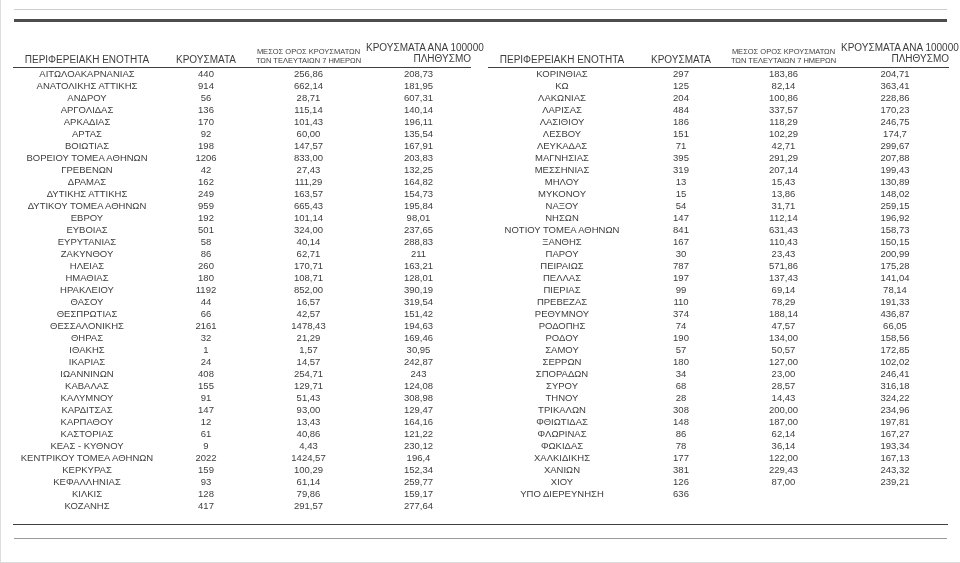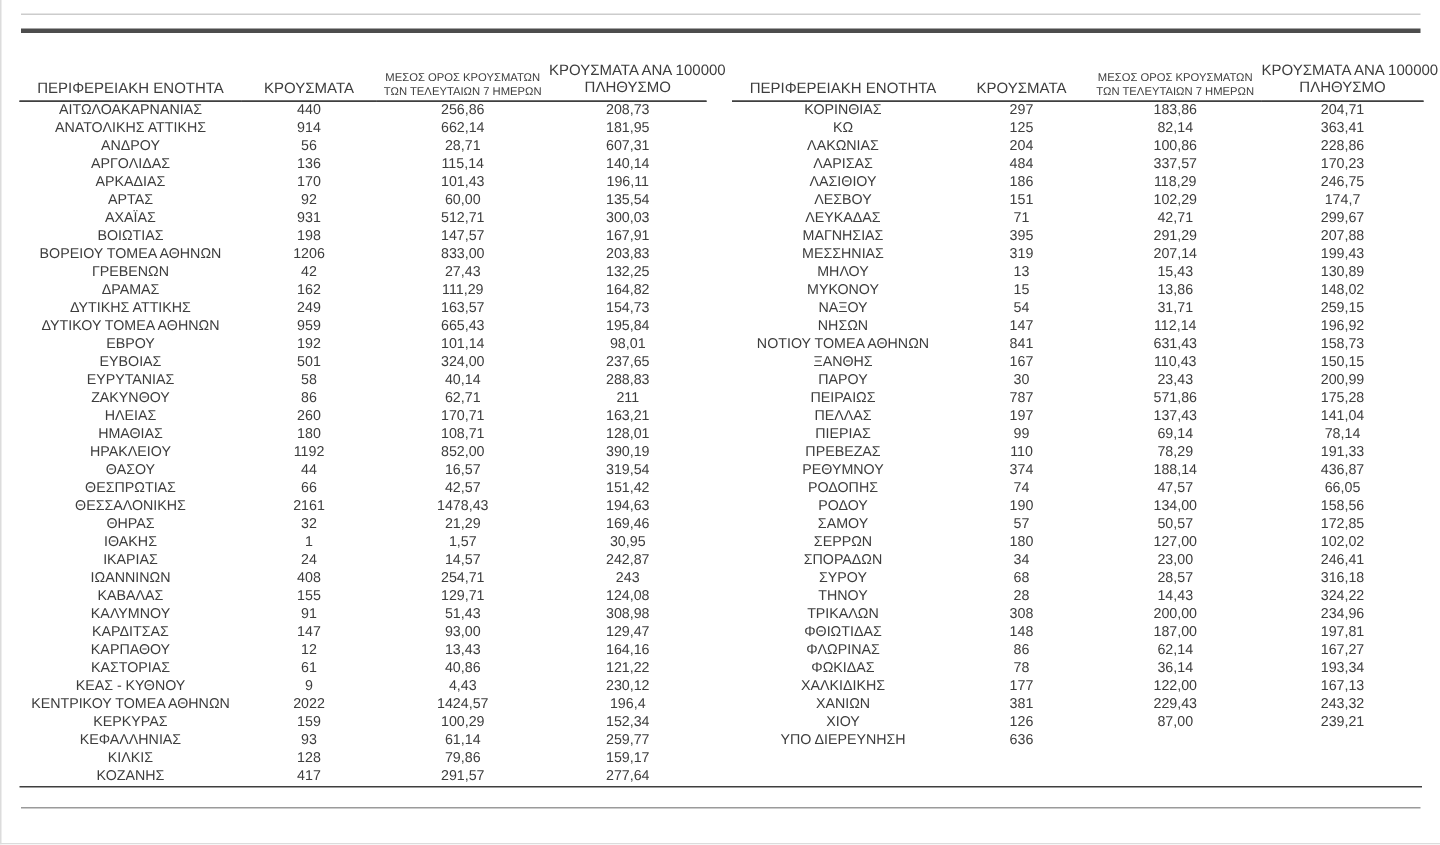--- a/index.html
+++ b/index.html
@@ -32,21 +32,21 @@
     font-weight:400;
     vertical-align:bottom;
     padding:0 0 2px 0;
     border-bottom:1.5px solid #3f3f3f;
     white-space:nowrap;
     text-align:center;
     overflow:visible;
   }
   th.th-region, th.th-cases{font-size:10px;line-height:11px;}
   th.th-avg span{display:block;font-size:7.5px;line-height:9px;}
-  th.th-per span{display:block;font-size:10px;line-height:11.5px;}
+  th.th-per span{display:block;font-size:10px;line-height:11.5px;text-align:right;}
 
   table.data-table td{
     font-size:9.5px;
     height:12px;line-height:12px;
     padding:0;
     text-align:center;
     white-space:nowrap;
     overflow:hidden;
   }
 </style>
@@ -110,26 +110,20 @@
           <td>101,43</td>
           <td>196,11</td>
         </tr>
         <tr>
           <td>ΑΡΤΑΣ</td>
           <td>92</td>
           <td>60,00</td>
           <td>135,54</td>
         </tr>
         <tr>
-          <td>ΑΧΑΪΑΣ</td>
-          <td>931</td>
-          <td>512,71</td>
-          <td>300,03</td>
-        </tr>
-        <tr>
           <td>ΒΟΙΩΤΙΑΣ</td>
           <td>198</td>
           <td>147,57</td>
           <td>167,91</td>
         </tr>
         <tr>
           <td>ΒΟΡΕΙΟΥ ΤΟΜΕΑ ΑΘΗΝΩΝ</td>
           <td>1206</td>
           <td>833,00</td>
           <td>203,83</td>

